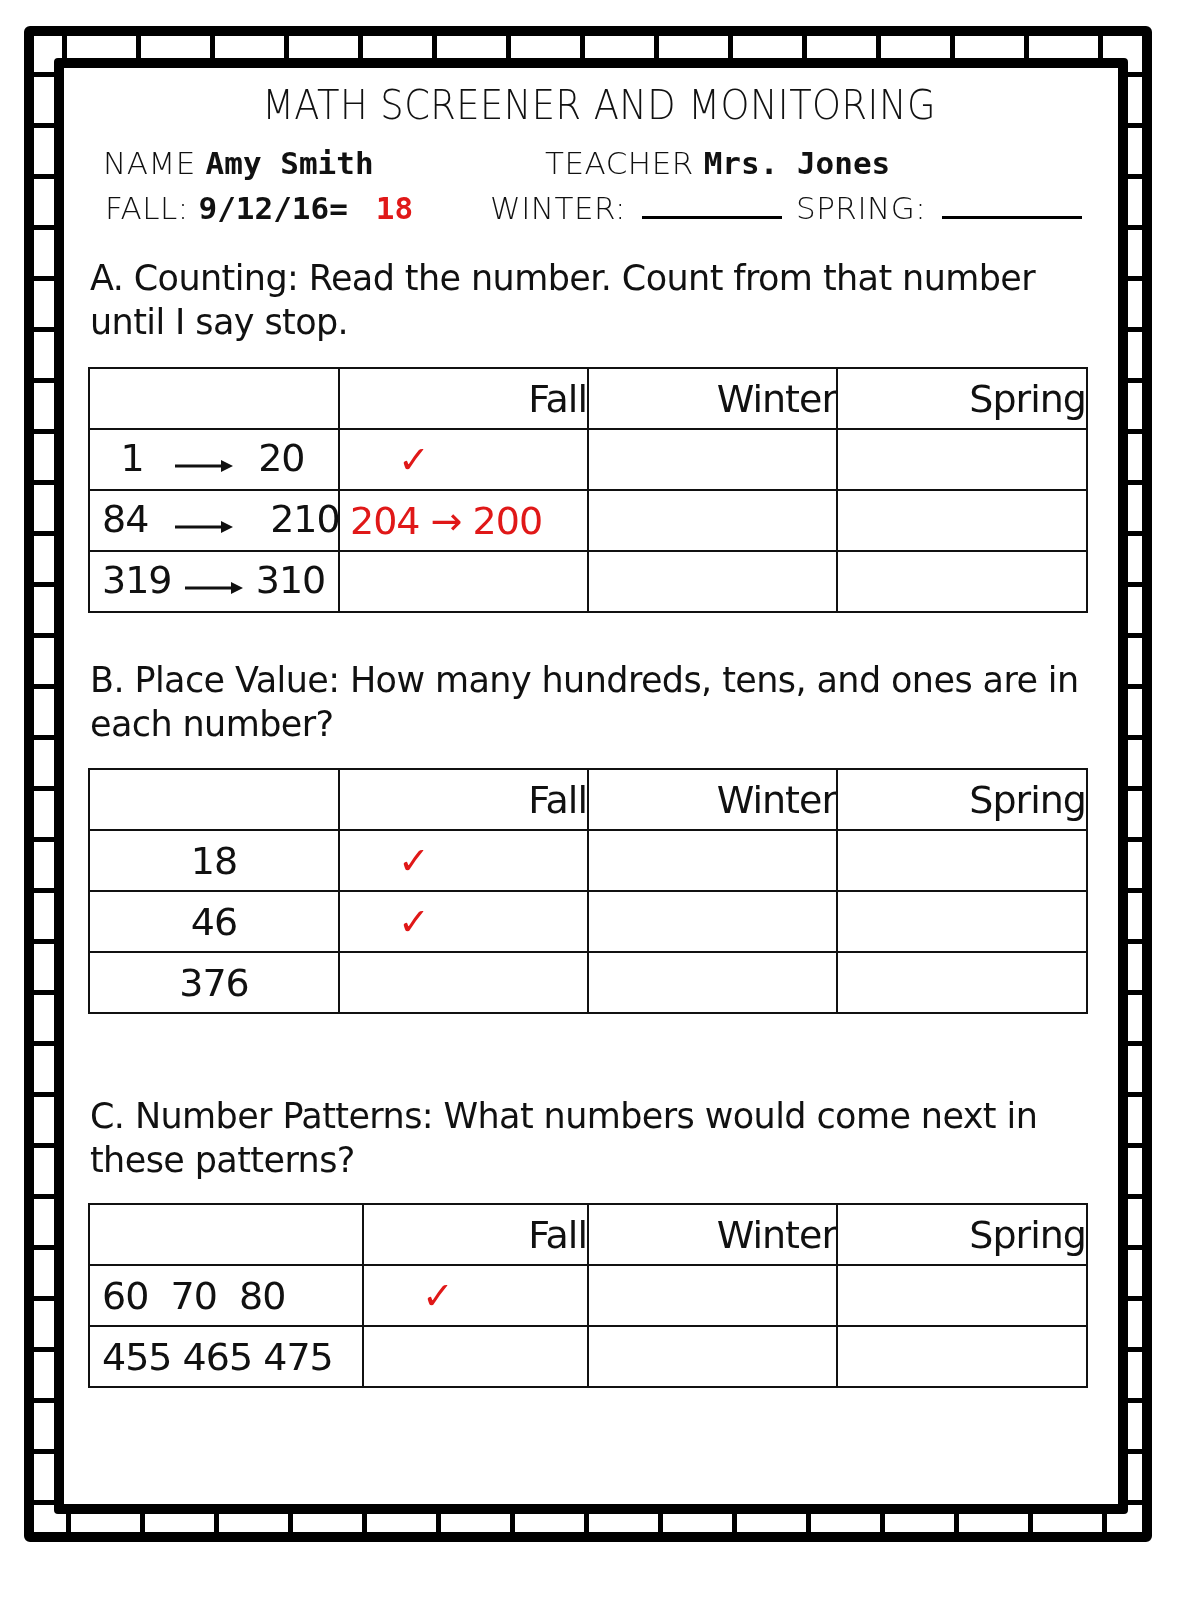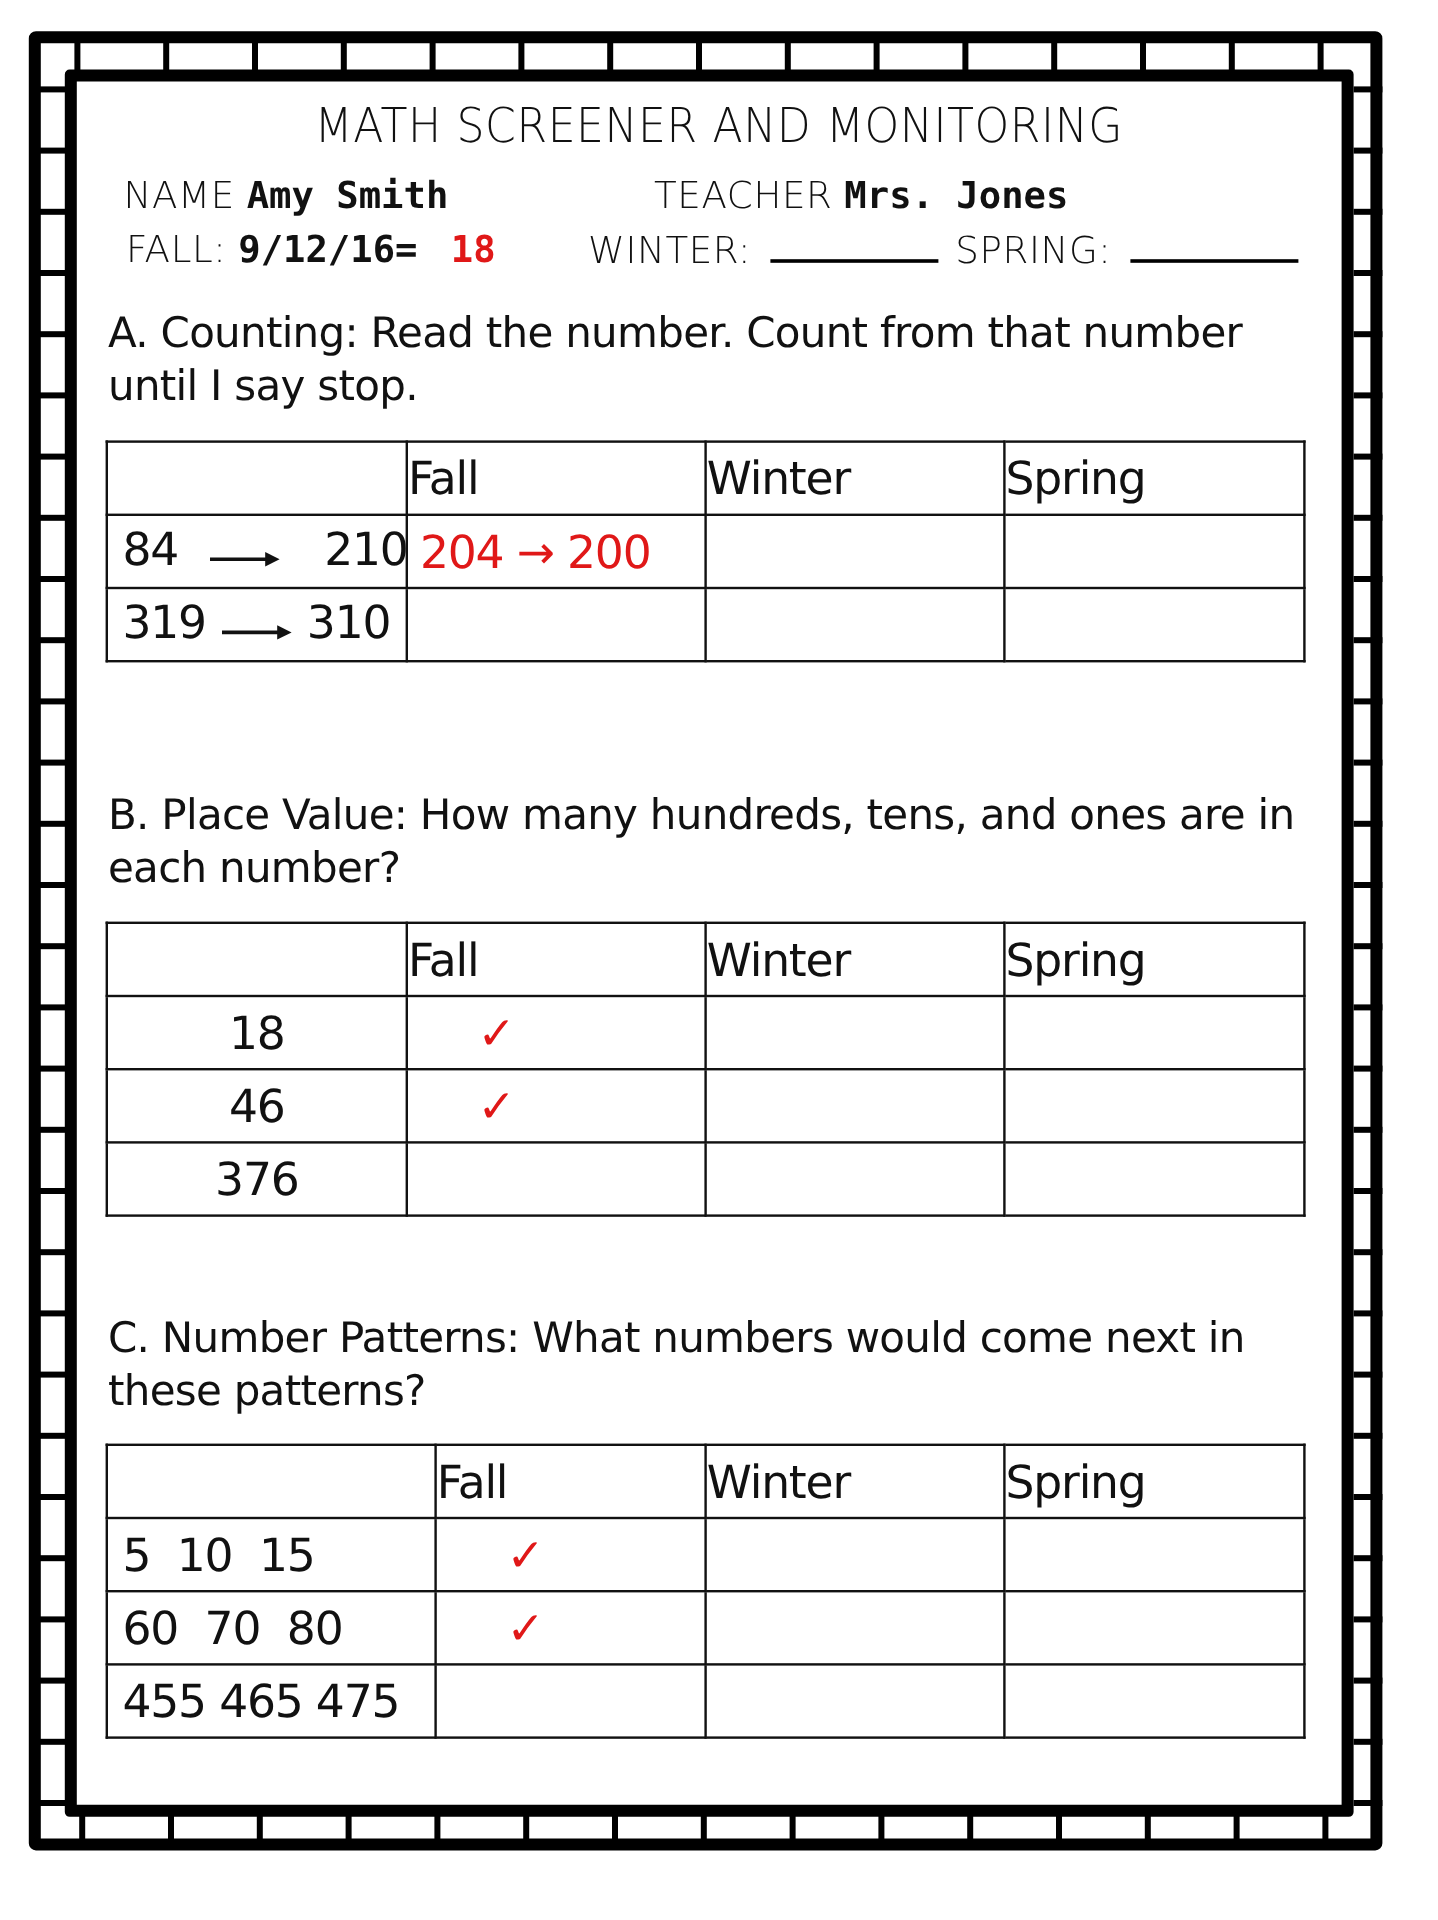--- a/index.html
+++ b/index.html
@@ -22,21 +22,21 @@
   .meta .score { color:#e01818; font-family:"DejaVu Sans Mono", monospace; font-weight:bold; }
   .blank-line { display:inline-block; width:140px; border-bottom:3px solid #000; height:26px; vertical-align:baseline; margin-left:6px; }
 
   .section-text { position:absolute; left:90px; width:1000px; font-size:35px; line-height:44px;
                   letter-spacing:-0.6px; }
   .section-text .head { font-weight:normal; }
 
   table.grid { position:absolute; border-collapse:collapse; table-layout:fixed; }
   table.grid td { border:2px solid #111; height:59px; padding:0; font-size:38px; letter-spacing:-1px;
                   vertical-align:middle; }
-  table.grid .hdr td { text-align:left; }
+  table.grid .hdr td { text-align:right; }
   .item { padding-left:12px !important; white-space:nowrap; }
   .item.center { text-align:center; padding-left:0 !important; }
   .check { color:#e01818; font-size:34px; padding-left:58px !important; }
   .red { color:#e01818; padding-left:10px !important; white-space:nowrap; }
   .arrow { display:inline-block; vertical-align:middle; }
 </style>
 </head>
 <body>
 
 <div class="frame-outer"></div>
@@ -170,20 +170,33 @@
     </colgroup>
   <tbody>
       <tr class="hdr">
     <td></td>
     <td>Fall</td>
     <td>Winter</td>
     <td>Spring</td>
   </tr>
   <tr>
     <td class="item">
+      <span style="display:inline-block;width:60px;text-align:center;">1</span>
+      <span class="arrow"><svg width="62" height="16">
+              <line x1="2" y1="8" x2="50" y2="8" stroke="#111" stroke-width="3"></line>
+              <polygon points="48,2 60,8 48,14" fill="#111"></polygon>
+            </svg></span>
+      <span style="margin-left:12px;">20</span>
+    </td>
+    <td class="check">✓</td>
+    <td></td>
+    <td></td>
+  </tr>
+  <tr>
+    <td class="item">
       <span style="display:inline-block;width:60px;">84</span>
       <span class="arrow"><svg width="62" height="16">
               <line x1="2" y1="8" x2="50" y2="8" stroke="#111" stroke-width="3"></line>
               <polygon points="48,2 60,8 48,14" fill="#111"></polygon>
             </svg></span>
       <span style="margin-left:24px;">210</span>
     </td>
     <td class="red">204 → 200</td>
     <td></td>
     <td></td>
@@ -255,26 +268,20 @@
       <col style="width:250px">
     </colgroup>
   <tbody>
       <tr class="hdr">
     <td></td>
     <td>Fall</td>
     <td>Winter</td>
     <td>Spring</td>
   </tr>
   <tr>
-    <td class="item" style="white-space:pre;">5  10  15</td>
-    <td class="check">✓</td>
-    <td></td>
-    <td></td>
-  </tr>
-  <tr>
     <td class="item" style="white-space:pre;">60  70  80</td>
     <td class="check">✓</td>
     <td></td>
     <td></td>
   </tr>
   <tr>
     <td class="item" style="white-space:pre;">455 465 475</td>
     <td></td>
     <td></td>
     <td></td>

